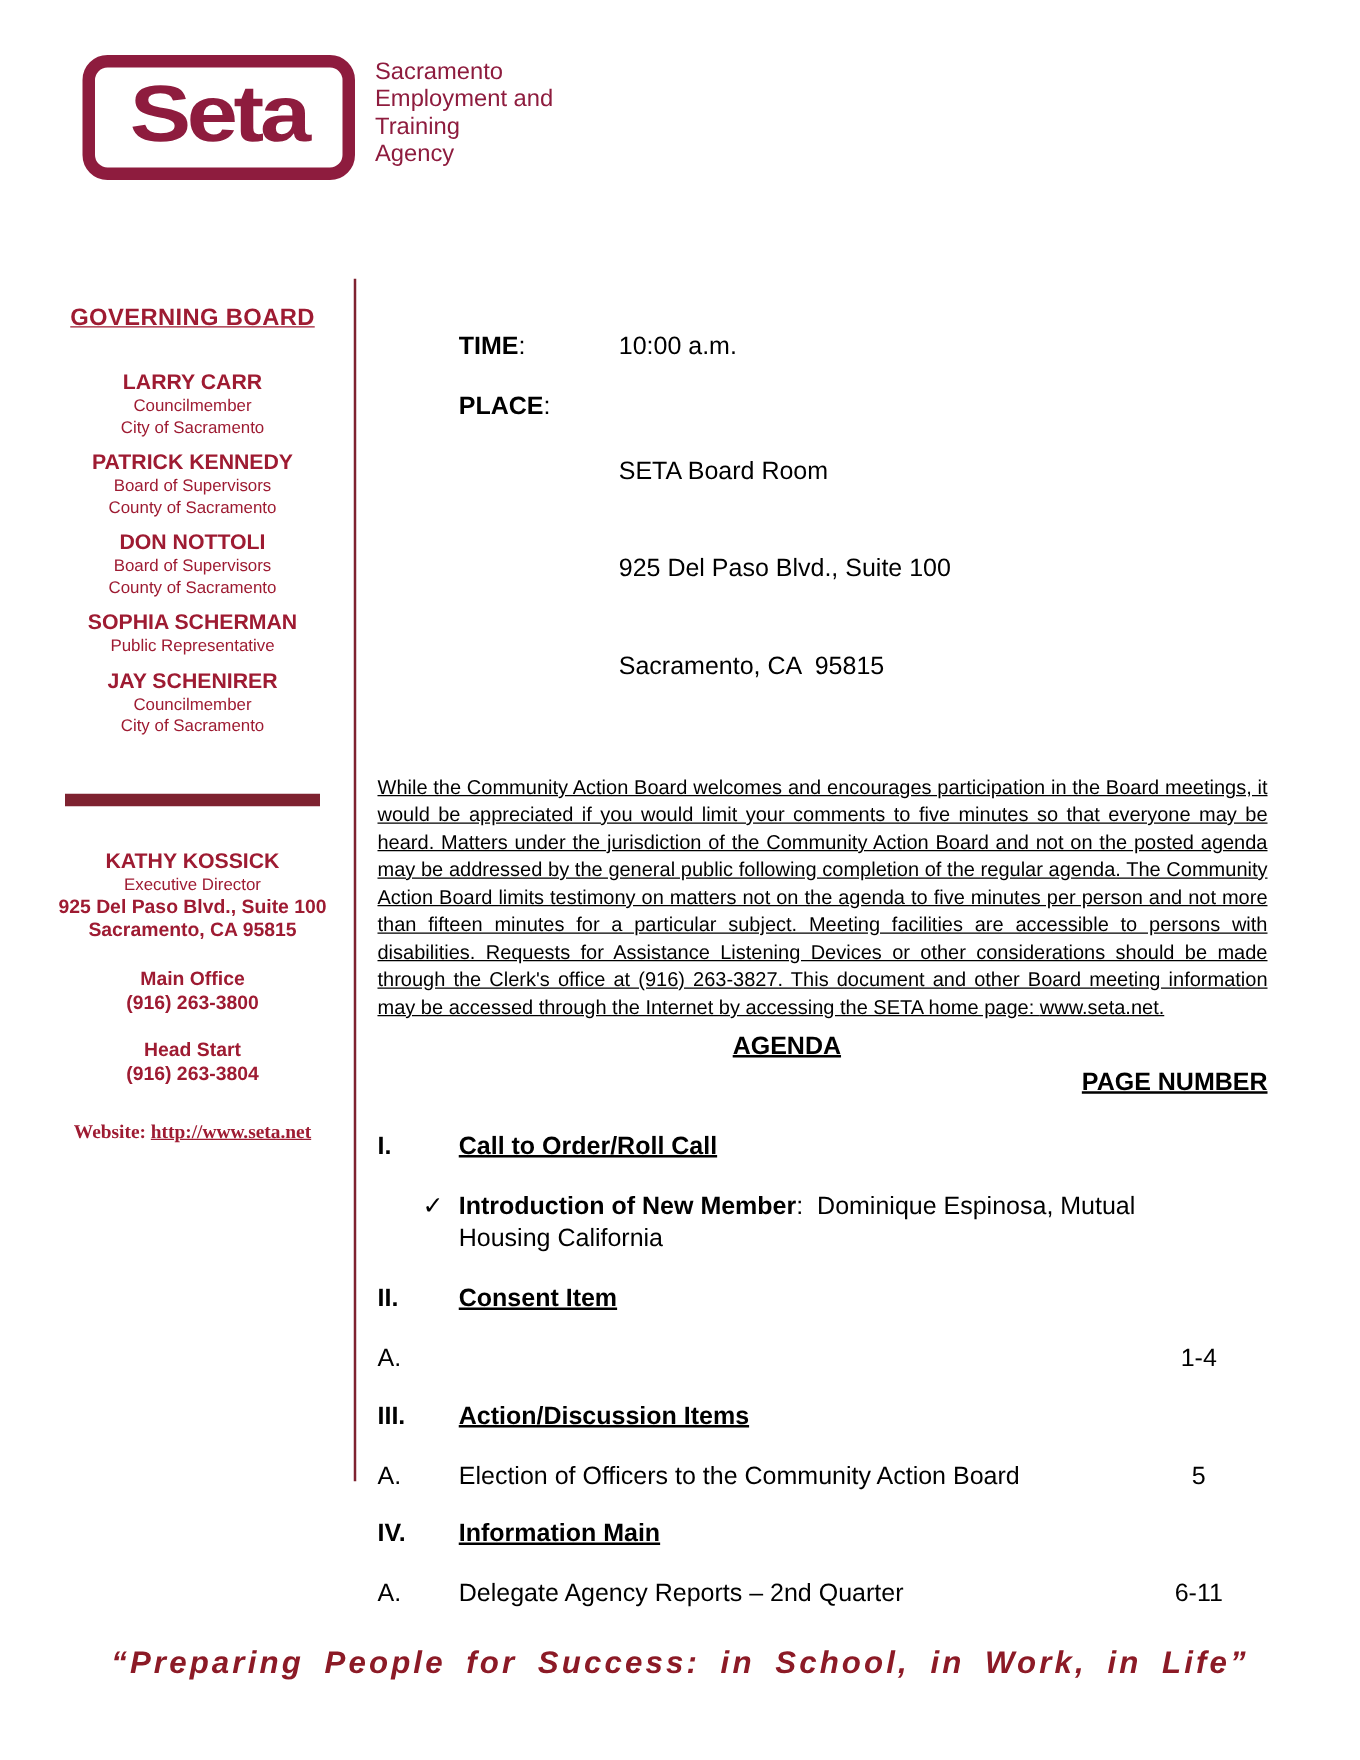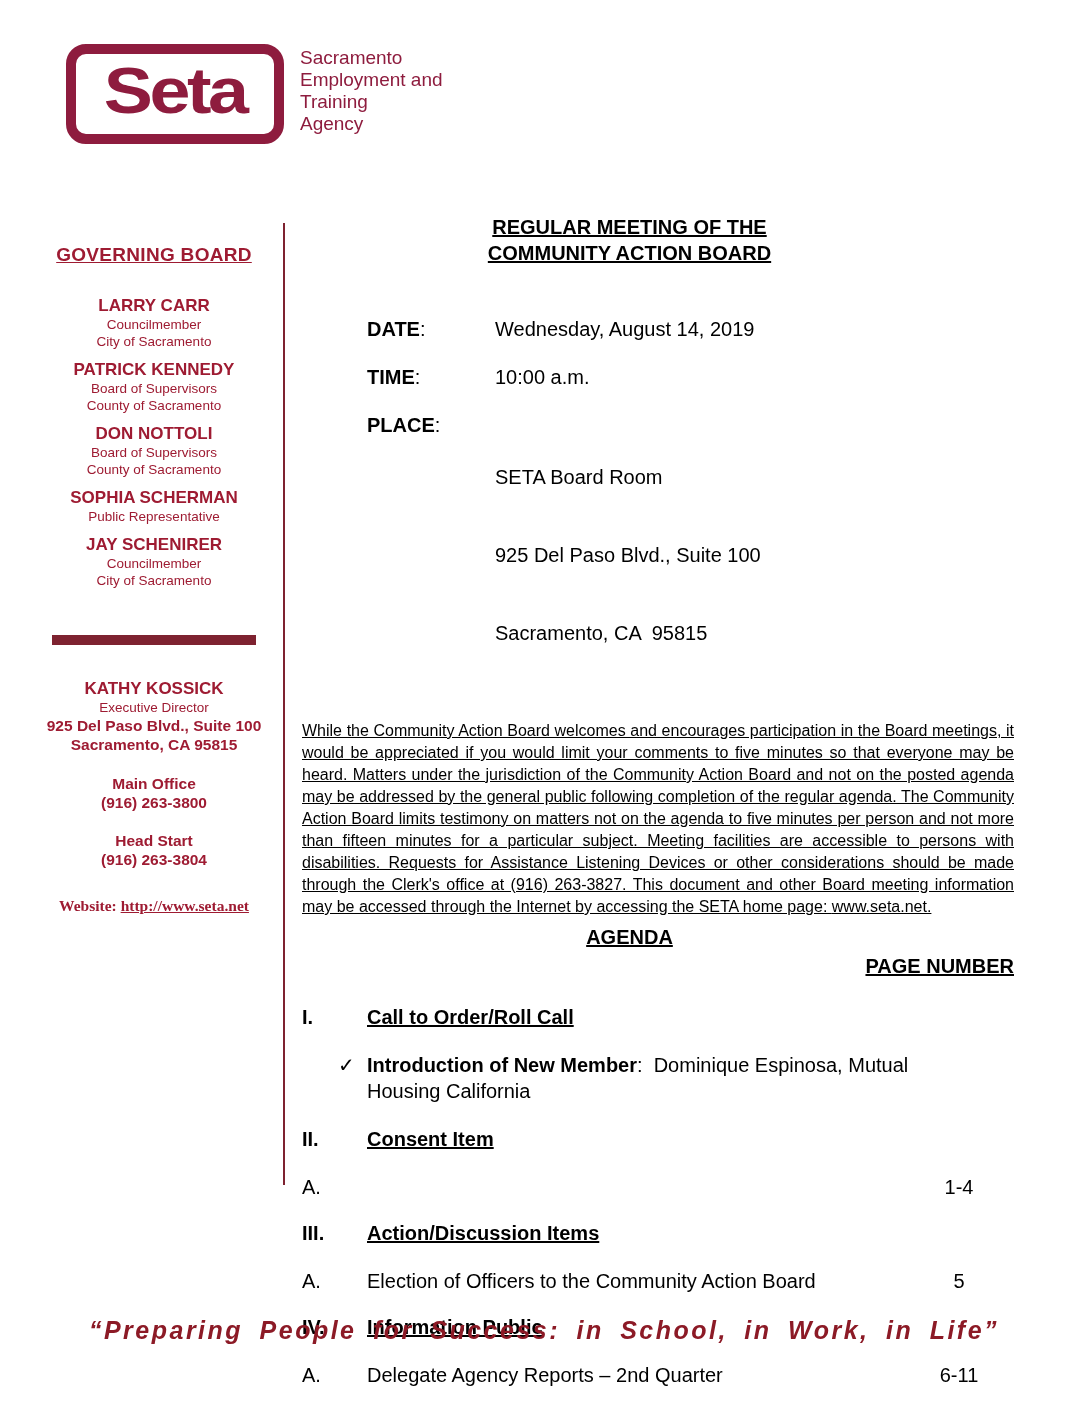--- a/index.html
+++ b/index.html
@@ -196,30 +196,22 @@
 
     <div class="sb-website">
       <span>Website:</span>
       <span class="url">http://www.seta.net</span>
     </div>
   </aside>
 
   <div class="vline"></div>
 
   <main class="main">
-    <div class="doc-title">
-      <div>REGULAR MEETING OF THE</div>
-      <div>COMMUNITY ACTION BOARD</div>
-    </div>
 
     <div class="meta">
-      <div class="meta-row">
-        <span class="meta-label"><b>DATE</b><span>:</span></span>
-        <span class="meta-value">Wednesday, August 14, 2019</span>
-      </div>
       <div class="meta-row">
         <span class="meta-label"><b>TIME</b><span>:</span></span>
         <span class="meta-value bold">10:00 a.m.</span>
       </div>
       <div class="meta-row">
         <span class="meta-label"><b>PLACE</b><span>:</span></span>
         <span class="meta-value">
           <div>SETA Board Room</div>
           <div>925 Del Paso Blvd., Suite 100</div>
           <div>Sacramento, CA  95815</div>
@@ -260,21 +252,21 @@
       </div>
 
       <div class="item-row">
         <span class="item-num">A.</span>
         <span class="item-text">Election of Officers to the Community Action Board</span>
         <span class="item-page">5</span>
       </div>
 
       <div class="sec-row">
         <span class="sec-num">IV.</span>
-        <span class="sec-title">Information Public</span>
+        <span class="sec-title">Information Main</span>
       </div>
 
       <div class="item-row">
         <span class="item-num">A.</span>
         <span class="item-text">Delegate Agency Reports – 2nd Quarter</span>
         <span class="item-page">6-11</span>
       </div>
 
     </div>
   </main>

